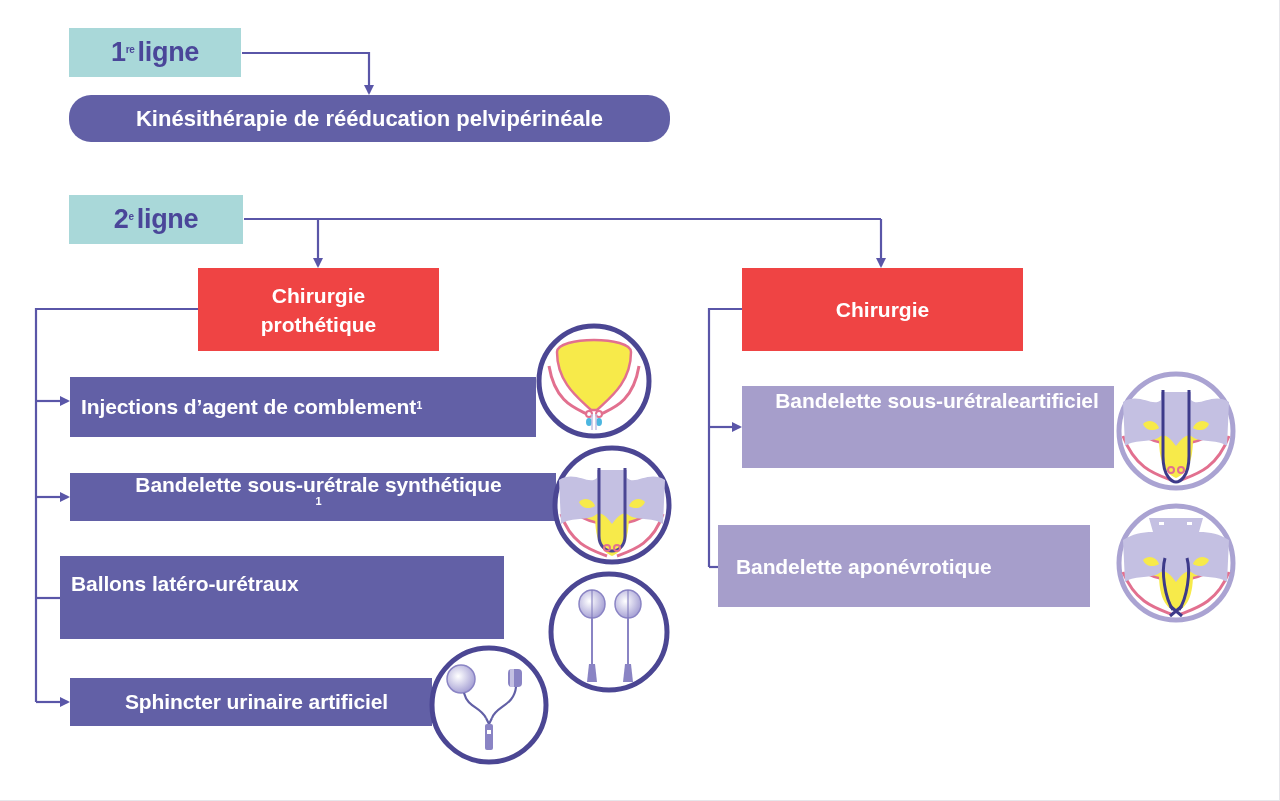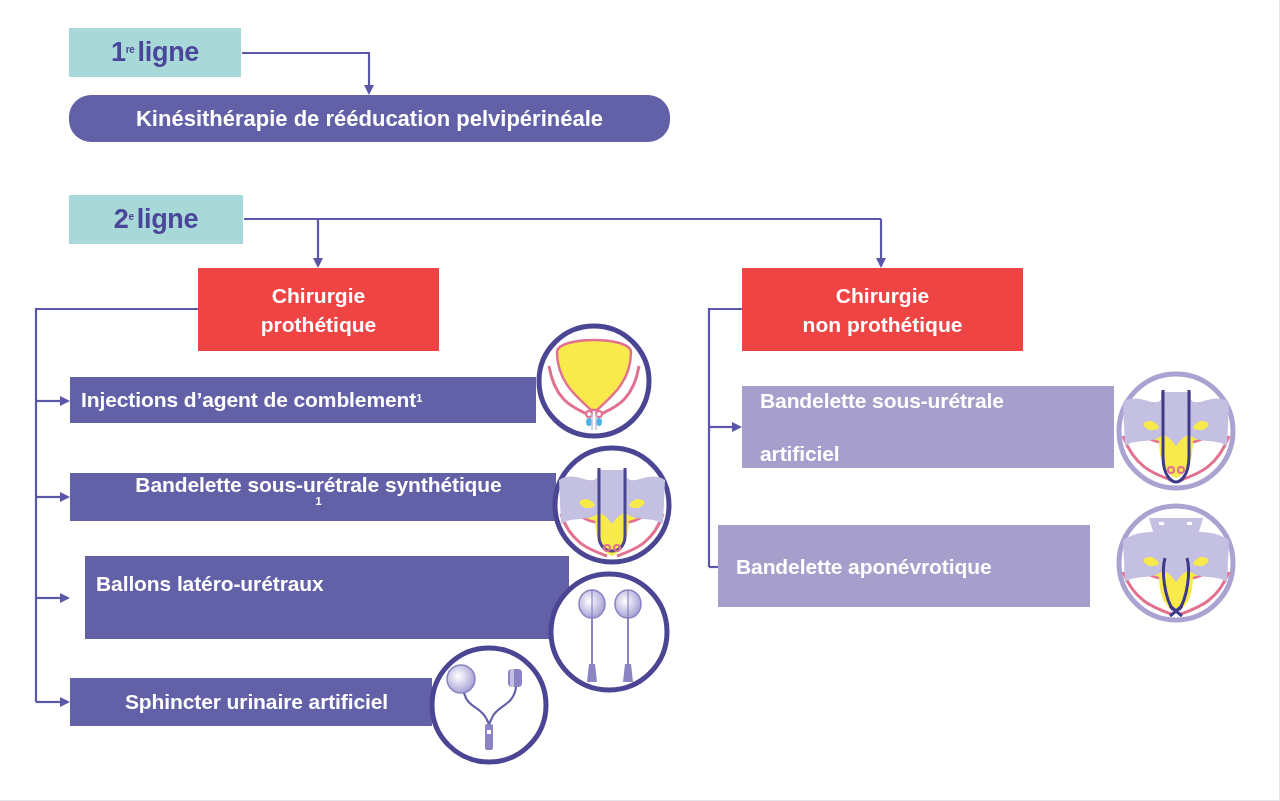--- a/index.html
+++ b/index.html
@@ -72,39 +72,38 @@
     <span>ligne</span>
 </div>
 
 <div class="box dark centered" style="left:198px; top:268px; width:241px; height:83px; flex-direction:column;">
   <span>Chirurgie</span>
   <span>prothétique</span>
 </div>
 
 <div class="box dark centered" style="left:742px; top:268px; width:281px; height:83px; flex-direction:column;">
   <span>Chirurgie</span>
-  <span>non prothétique</span>
 </div>
 
-<div class="box mid item" style="left:70px; top:377px; width:466px; height:46px;">
+<div class="box mid item" style="left:70px; top:377px; width:466px; height:60px;">
   <span>Injections d’agent de comblement</span>
     <sup>1</sup>
 </div>
 <div class="box mid item" style="left:70px; top:473px; width:486px; height:48px;flex-direction:column;">
   <span>Bandelette sous-urétrale synthétique</span>
     <sup>1</sup>
 </div>
-<div class="box mid item top" style="left:85px; top:556px; width:484px; height:83px;">
+<div class="box mid item top" style="left:60px; top:556px; width:444px; height:83px;">
   <span>Ballons latéro-urétraux</span>
 </div>
 <div class="box mid item" style="left:70px; top:678px; width:362px; height:48px;justify-content:center;">
   <span>Sphincter urinaire artificiel</span>
 </div>
 
-<div class="box light item two" style="left:742px; top:386px; width:372px; height:82px; flex-direction:column; align-items:flex-start; justify-content:space-between;">
+<div class="box light item two" style="left:742px; top:386px; width:372px; height:82px; flex-direction:row; align-items:flex-start; justify-content:center;">
   <span>Bandelette sous-urétrale</span>
   <span>artificiel</span>
 </div>
 <div class="box light item two" style="left:718px; top:525px; width:372px; height:82px; flex-direction:column; align-items:flex-start; justify-content:center;">
   <span>Bandelette aponévrotique</span>
 </div>
 
 <svg class="circle" style="left:535px; top:322px;" width="118" height="118" viewBox="0 0 118 118">
   <circle cx="59" cy="59" r="55" fill="#ffffff" stroke="#4b4693" stroke-width="5"></circle>
   <path d="M14,44 C20,80 40,86 52,92" stroke="#e2708f" stroke-width="3" fill="none"></path>

